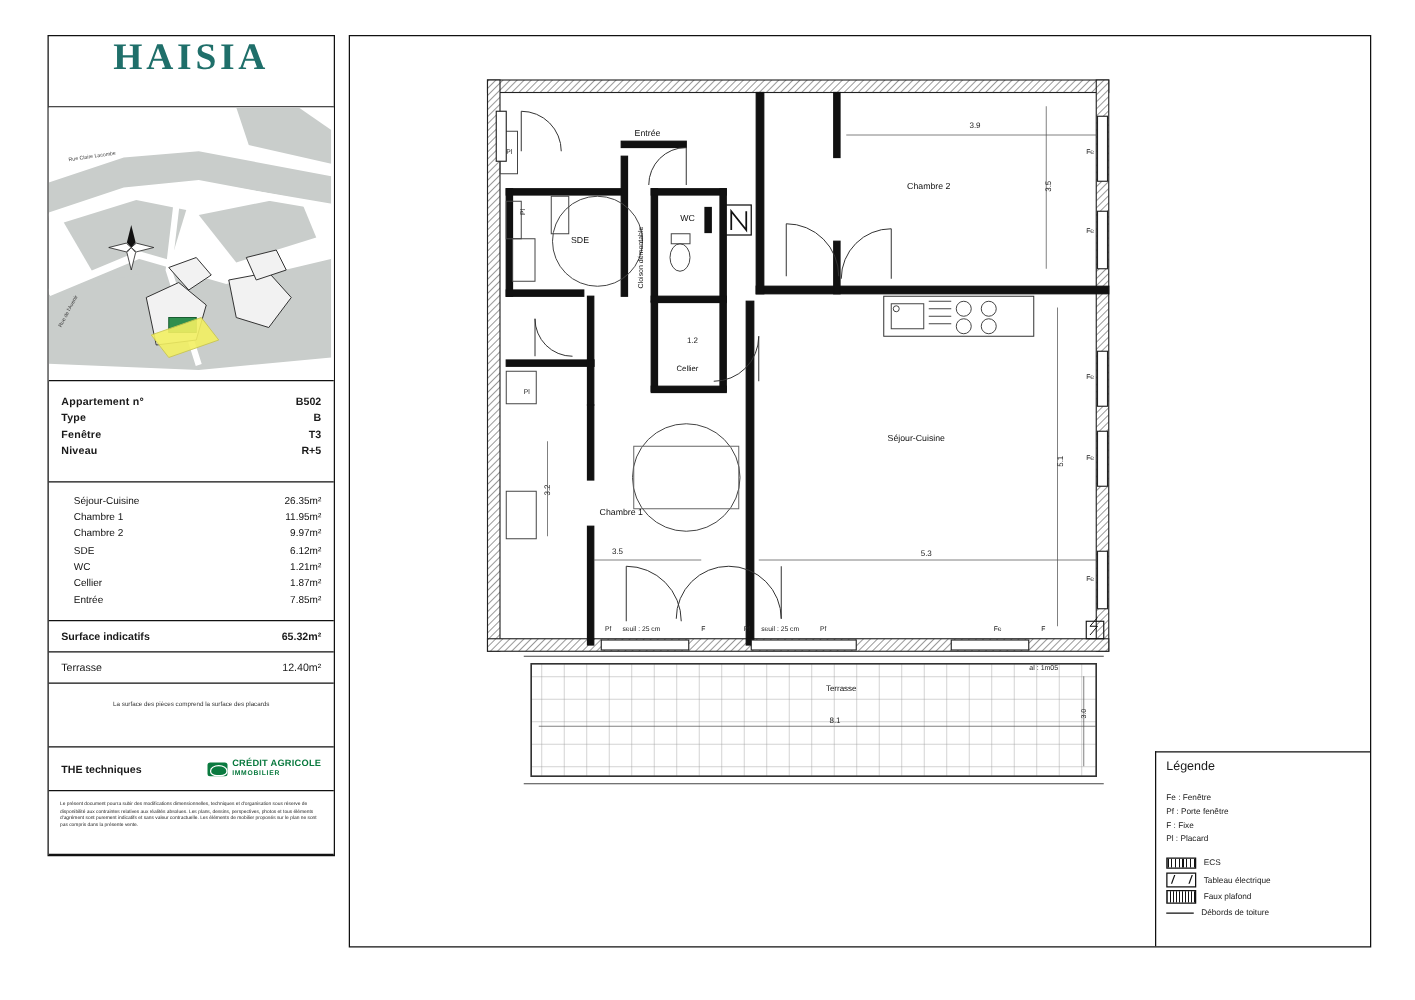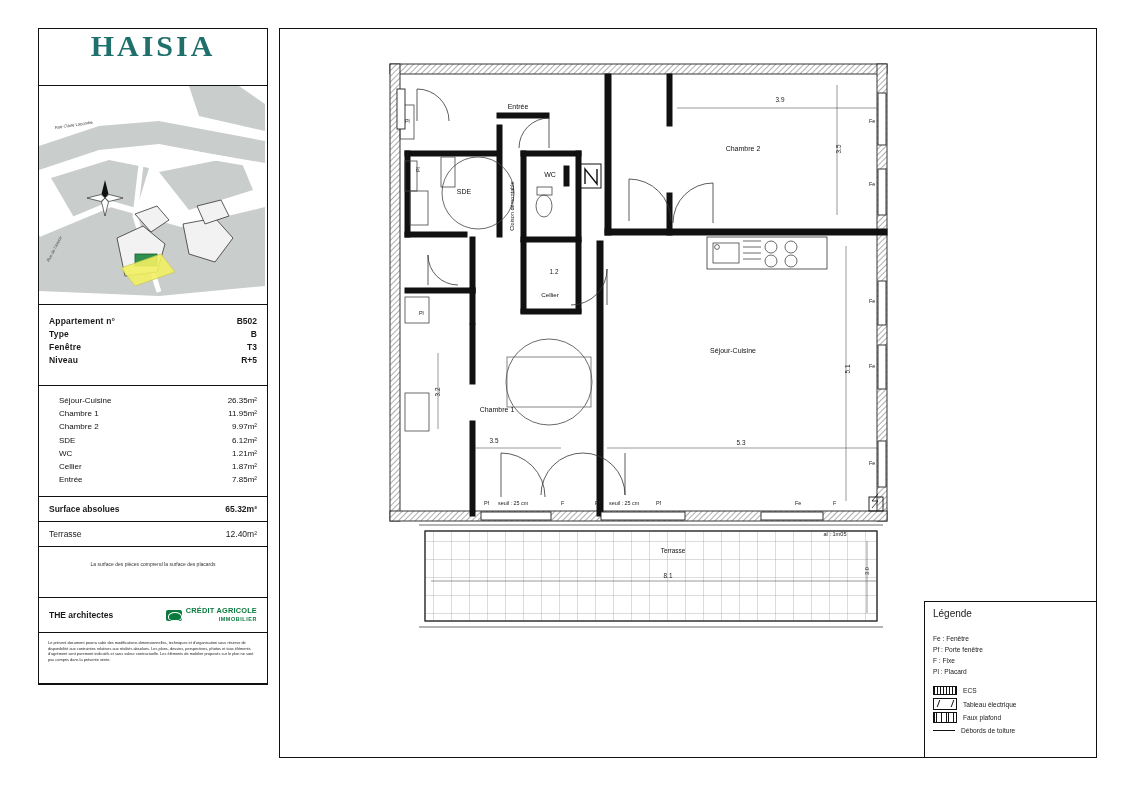--- a/index.html
+++ b/index.html
@@ -23,21 +23,21 @@
   .area-row{display:flex;justify-content:space-between;font-size:8px;line-height:13.2px;padding-left:10px;}
   .area-row .lbl{color:#111;}
   .area-row .val{color:#111;margin-left:24px;}
 
   .hab-box{padding:7px 10px;border-bottom:1px solid #111;display:flex;justify-content:space-between;font-size:8.5px;font-weight:700;}
   .terr-box{padding:7px 10px;border-bottom:1px solid #111;display:flex;justify-content:space-between;font-size:8.5px;}
   .note-box{padding:14px 10px 10px 10px;border-bottom:1px solid #111;text-align:center;font-size:5px;color:#333;height:26px;}
 
   .arch-box{padding:9px 10px;border-bottom:1px solid #111;display:flex;align-items:center;justify-content:space-between;}
   .arch-name{font-size:8.5px;font-weight:700;}
-  .ca-logo{display:flex;align-items:center;gap:4px;text-align:right;}
+  .ca-logo{display:flex;align-items:center;gap:4px;}
   .ca-mark{width:16px;height:11px;background:#0a7a3f;border-radius:2px;position:relative;}
   .ca-mark:after{content:"";position:absolute;left:2px;top:2px;width:12px;height:7px;border:1.2px solid #fff;border-radius:50% 50% 40% 40%;}
   .ca-txt{line-height:8px;}
   .ca-txt .l1{font-size:7.4px;font-weight:700;color:#0a7a3f;letter-spacing:.2px;}
   .ca-txt .l2{font-size:5.4px;font-weight:700;color:#0a7a3f;letter-spacing:.6px;}
 
   .legal-box{padding:7px 9px 5px 9px;border-bottom:1px solid #111;font-size:3.9px;line-height:5.4px;color:#222;height:38px;}
   .date-box{padding:6px 10px;font-size:7.5px;}
 
   
@@ -146,33 +146,33 @@
         <span class="lbl">Cellier</span>
         <span class="val">1.87m²</span>
       </div>
       <div class="area-row">
         <span class="lbl">Entrée</span>
         <span class="val">7.85m²</span>
       </div>
     </div>
 
     <div class="hab-box">
-      <span>Surface absolues</span>
+      <span>Surface indicatifs</span>
       <span>65.32m²</span>
     </div>
 
     <div class="terr-box">
       <span>Terrasse</span>
       <span>12.40m²</span>
     </div>
 
     <div class="note-box">La surface des pièces comprend la surface des placards</div>
 
     <div class="arch-box">
-      <span class="arch-name">THE architectes</span>
+      <span class="arch-name">THE techniques</span>
       <span class="ca-logo">
         <span class="ca-mark"></span>
         <span class="ca-txt">
           <span class="l1" style="display:block">CRÉDIT AGRICOLE</span>
           <span class="l2" style="display:block">IMMOBILIER</span>
         </span>
       </span>
     </div>
 
     <div class="legal-box">Le présent document pourra subir des modifications dimensionnelles, techniques et d'organisation sous réserve de disponibilité aux contraintes relatives aux réalités absolues. Les plans, dessins, perspectives, photos et tous éléments d'agrément sont purement indicatifs et sans valeur contractuelle. Les éléments de mobilier proposés sur le plan ne sont pas compris dans la présente vente.</div>

